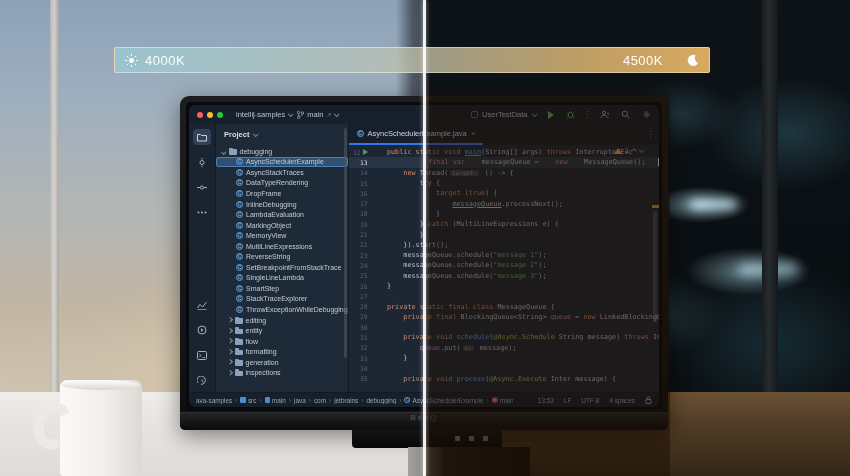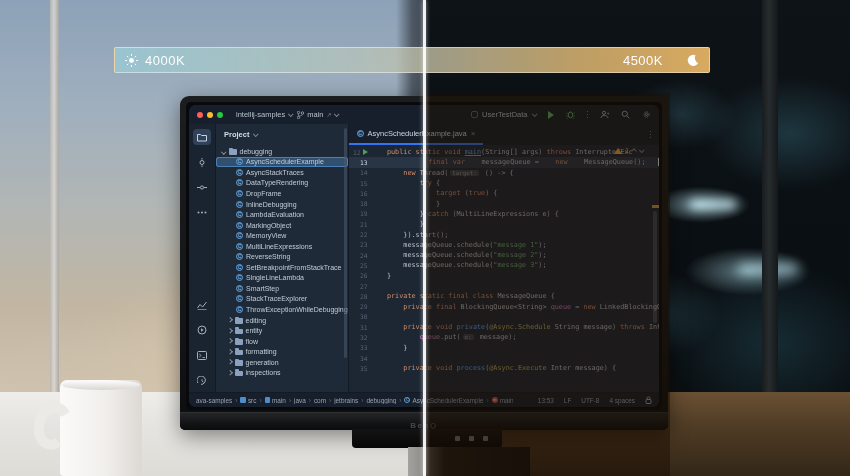--- a/index.html
+++ b/index.html
@@ -38,21 +38,21 @@
   
   .mug { position:absolute; left:60px; top:380px; width:82px; height:96px; background:linear-gradient(90deg,#fbfaf8 0%,#f1efec 55%,#dcd9d4 100%); border-radius:7px 7px 4px 4px; }
   .mug-rim { position:absolute; left:2px; top:0; width:78px; height:10px; border-radius:50%; background:linear-gradient(180deg,#ffffff,#d9d6d1); }
   .mug-handle { position:absolute; left:-26px; top:22px; width:38px; height:48px; border:10px solid #eceae6; border-radius:50%; border-right-color:transparent; transform:rotate(14deg); }
 
   
   .monitor { position:absolute; left:180px; top:96px; width:488px; height:334px;
     background:linear-gradient(180deg,#1b1d1f,#131517 70%,#0c0d0e); border-radius:9px 9px 5px 5px;
     box-shadow:0 6px 22px rgba(0,0,0,.45); }
   .screen { position:absolute; left:6px; top:6px; width:476px; height:308px; background:#07090c; border-radius:5px; overflow:hidden; }
-  .chin { position:absolute; left:0; bottom:0; width:488px; height:18px; display:flex; align-items:flex-end; justify-content:center;
+  .chin { position:absolute; left:0; bottom:0; width:488px; height:18px; display:flex; align-items:flex-start; justify-content:center;
     background:linear-gradient(180deg,#232527,#121314 65%,#0a0b0c); border-radius:0 0 5px 5px; border-top:1px solid #2e3133; }
   .benq { color:#44474a; font-size:8px; font-weight:bold; letter-spacing:1.5px; }
   .control-bar { position:absolute; left:352px; top:429px; width:150px; height:19px; background:linear-gradient(180deg,#141414,#060606); border-radius:0 0 4px 4px; display:flex; align-items:center; justify-content:flex-end; gap:9px; padding-right:14px; }
   .ctl-dot { width:5px; height:5px; background:#6a6d70; border-radius:1px; }
   .stand { position:absolute; left:408px; top:447px; width:122px; height:29px;
     background:linear-gradient(90deg,#a3a29e 0%,#8e8d89 12%,#57524b 15%,#201c17 30%,#141110 100%); }
 
   
   .temp-bar { position:absolute; left:114px; top:47px; width:596px; height:26px; z-index:50;
     background:linear-gradient(90deg, rgba(154,198,209,.92) 0%, rgba(185,194,182,.78) 45%, rgba(214,177,112,.88) 78%, rgba(228,178,100,.95) 100%);
@@ -410,33 +410,34 @@
                 <i class="chev chev-up"></i>
                 <i class="chev"></i>
               </div>
               <div class="ed-stripe"></div>
               <div class="ed-scroll"></div>
             <div class="code-line"><span class="gutter">12<span class="run-arrow"></span></span><span>    </span><span class="tok-kw">public static void </span><span class="tok-mth tok-u">main</span><span class="tok-pl">(String[] args) </span><span class="tok-kw">throws</span><span class="tok-pl"> InterruptedExc</span></div>
                 <div class="code-line current"><span class="gutter">13</span><span>        </span><span class="tok-kw">final var </span><span class="tok-pl">messageQueue = </span><span class="tok-kw">new </span><span class="tok-pl">MessageQueue();</span><span class="cursor"></span></div>
                 <div class="code-line"><span class="gutter">14</span><span>        </span><span class="tok-kw">new </span><span class="tok-pl">Thread(</span><span class="tok-hint">target:</span><span class="tok-pl"> () -&gt; {</span></div>
                 <div class="code-line"><span class="gutter">15</span><span>            </span><span class="tok-kw">try</span><span class="tok-pl"> {</span></div>
                 <div class="code-line"><span class="gutter">16</span><span>                </span><span class="tok-kw">target</span><span class="tok-pl"> (</span><span class="tok-kw">true</span><span class="tok-pl">) {</span></div>
+                <div class="code-line"><span class="gutter">17</span><span>                    </span><span class="tok-pl tok-u">messageQueue</span><span class="tok-pl">.processNext();</span></div>
                 <div class="code-line"><span class="gutter">18</span><span>                </span><span class="tok-pl">}</span></div>
                 <div class="code-line"><span class="gutter">19</span><span>            </span><span class="tok-pl">} </span><span class="tok-kw">catch</span><span class="tok-pl"> (MultiLineExpressions e) {</span></div>
                 <div class="code-line"><span class="gutter">21</span><span>            </span><span class="tok-pl">}</span></div>
                 <div class="code-line"><span class="gutter">22</span><span>        </span><span class="tok-pl">}).start();</span></div>
                 <div class="code-line"><span class="gutter">23</span><span>        </span><span class="tok-pl">messageQueue.schedule(</span><span class="tok-str">"message 1"</span><span class="tok-pl">);</span></div>
                 <div class="code-line"><span class="gutter">24</span><span>        </span><span class="tok-pl">messageQueue.schedule(</span><span class="tok-str">"message 2"</span><span class="tok-pl">);</span></div>
                 <div class="code-line"><span class="gutter">25</span><span>        </span><span class="tok-pl">messageQueue.schedule(</span><span class="tok-str">"message 3"</span><span class="tok-pl">);</span></div>
                 <div class="code-line"><span class="gutter">26</span><span>    </span><span class="tok-pl">}</span></div>
                 <div class="code-line"><span class="gutter">27</span><span></span></div>
                 <div class="code-line"><span class="gutter">28</span><span>    </span><span class="tok-kw">private static final class </span><span class="tok-pl">MessageQueue {</span></div>
                 <div class="code-line"><span class="gutter">29</span><span>        </span><span class="tok-kw">private final </span><span class="tok-pl">BlockingQueue&lt;String&gt; </span><span class="tok-fld">queue</span><span class="tok-pl"> = </span><span class="tok-kw">new </span><span class="tok-pl">LinkedBlockingQue</span></div>
                 <div class="code-line"><span class="gutter">30</span><span></span></div>
-                <div class="code-line"><span class="gutter">31</span><span>        </span><span class="tok-kw">private void </span><span class="tok-mth">private</span><span class="tok-pl">(</span><span class="tok-ann">@Async.Schedule</span><span class="tok-pl"> String message) </span><span class="tok-kw">throws</span><span class="tok-pl"> Inter</span></div>
+                <div class="code-line"><span class="gutter">31</span><span>        </span><span class="tok-kw">private void </span><span class="tok-mth">schedule</span><span class="tok-pl">(</span><span class="tok-ann">@Async.Schedule</span><span class="tok-pl"> String message) </span><span class="tok-kw">throws</span><span class="tok-pl"> Inter</span></div>
                 <div class="code-line"><span class="gutter">32</span><span>            </span><span class="tok-fld">queue</span><span class="tok-pl">.put(</span><span class="tok-hint">e:</span><span class="tok-pl"> message);</span></div>
                 <div class="code-line"><span class="gutter">33</span><span>        </span><span class="tok-pl">}</span></div>
                 <div class="code-line"><span class="gutter">34</span><span></span></div>
                 <div class="code-line"><span class="gutter">35</span><span>        </span><span class="tok-kw">private void </span><span class="tok-mth">process</span><span class="tok-pl">(</span><span class="tok-ann">@Async.Execute</span><span class="tok-pl"> Inter message) {</span></div>
               </div>
           </div>
         </div>
 
         <div class="statusbar">
           <div class="crumbs" id="crumbs">

